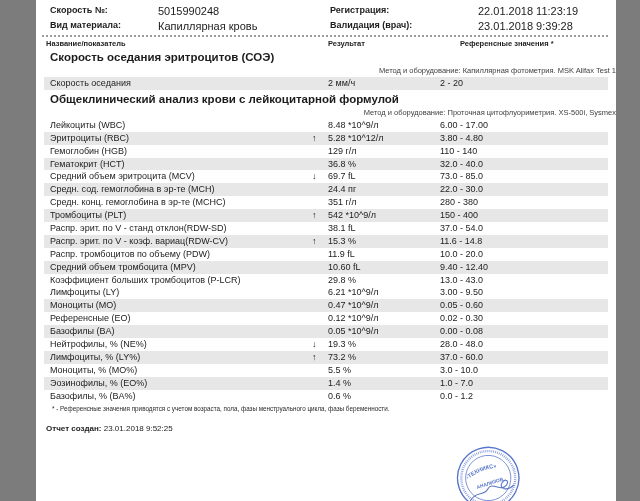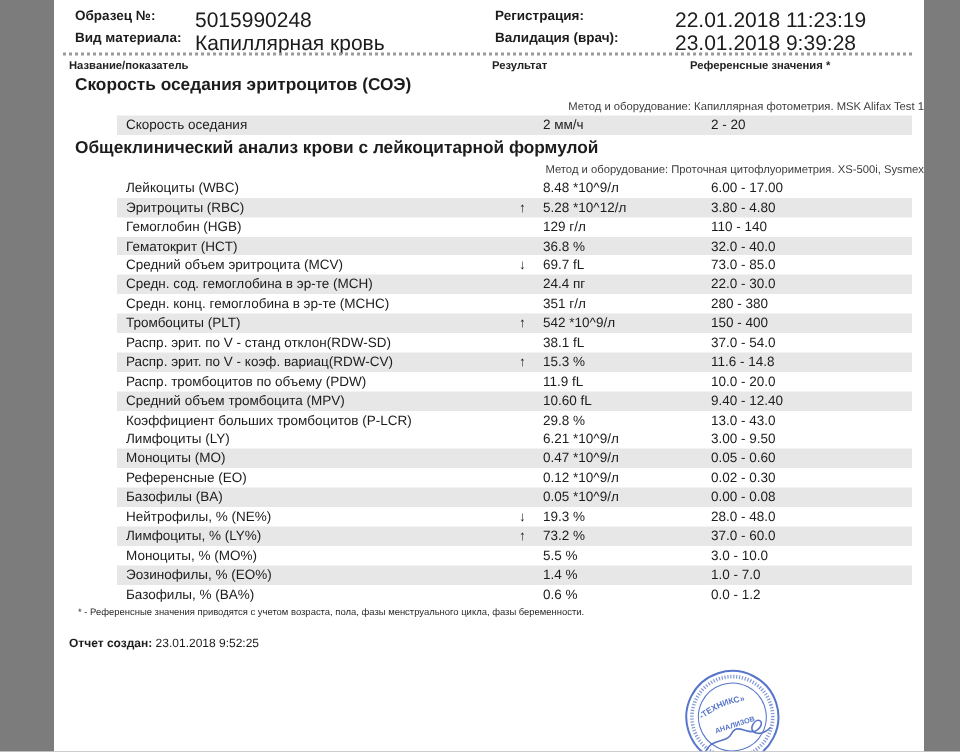--- a/index.html
+++ b/index.html
@@ -9,34 +9,34 @@
     font-family:"Liberation Sans","DejaVu Sans",sans-serif;
     position:relative;overflow:hidden;
     color:#1c1c1c;
   }
   .page{
     position:absolute;left:36px;top:0;width:580px;height:501px;
     background:#ffffff;overflow:hidden;
   }
   .abs{position:absolute;white-space:nowrap;}
   .hdr-label{font-weight:bold;font-size:9px;}
-  .hdr-value{font-size:14px;}
+  .hdr-value{font-size:11px;margin-left:28px;}
   .dotted-rule{
     position:absolute;left:6px;right:8px;top:33px;height:2px;
     border-bottom:2px dotted #9a9a9a;
   }
   .col-head{font-weight:bold;font-size:7.5px;color:#222;}
   .sections{position:absolute;left:0;right:0;top:48px;}
   .section-title{
     margin:3px 0 0 14px;font-size:11.5px;font-weight:bold;line-height:13px;
   }
   .section-method{
     margin:2px 0 0 28px;font-size:7.5px;color:#3d3d3d;line-height:9px;text-align:right;
   }
-  .rows{margin-top:2px;padding-left:34px;}
+  .rows{margin-top:2px;}
   .row{
     position:relative;height:12.9px;margin:0 8px;
     font-size:9px;line-height:12.9px;
   }
   .row.shaded{background:#e7e7e7;}
   .cell-name{position:absolute;left:6px;top:0;white-space:nowrap;}
   .cell-flag{position:absolute;left:268px;top:0;width:12px;font-size:9px;}
   .cell-result{position:absolute;left:284px;top:0;white-space:nowrap;}
   .cell-ref{position:absolute;left:396px;top:0;white-space:nowrap;}
   .footnote{
@@ -46,21 +46,21 @@
     margin:11px 0 0 10px;font-size:8px;line-height:10px;
   }
   .report-created .lbl{font-weight:bold;}
   .stamp{position:absolute;left:385px;top:443px;opacity:.88;}
 </style>
 </head>
 <body>
 
 <div class="page">
 
-  <span class="abs hdr-label" style="left:14px;top:5px">Образец №:</span>
+  <span class="abs hdr-label" style="left:14px;top:5px">Скорость №:</span>
   <span class="abs hdr-value" style="left:94px;top:5px">5015990248</span>
   <span class="abs hdr-label" style="left:14px;top:20px">Вид материала:</span>
   <span class="abs hdr-value" style="left:94px;top:20px">Капиллярная кровь</span>
   <span class="abs hdr-label" style="left:294px;top:5px">Регистрация:</span>
   <span class="abs hdr-value" style="left:414px;top:5px">22.01.2018  11:23:19</span>
   <span class="abs hdr-label" style="left:294px;top:20px">Валидация (врач):</span>
   <span class="abs hdr-value" style="left:414px;top:20px">23.01.2018  9:39:28</span>
 
   <div class="dotted-rule"></div>
 

